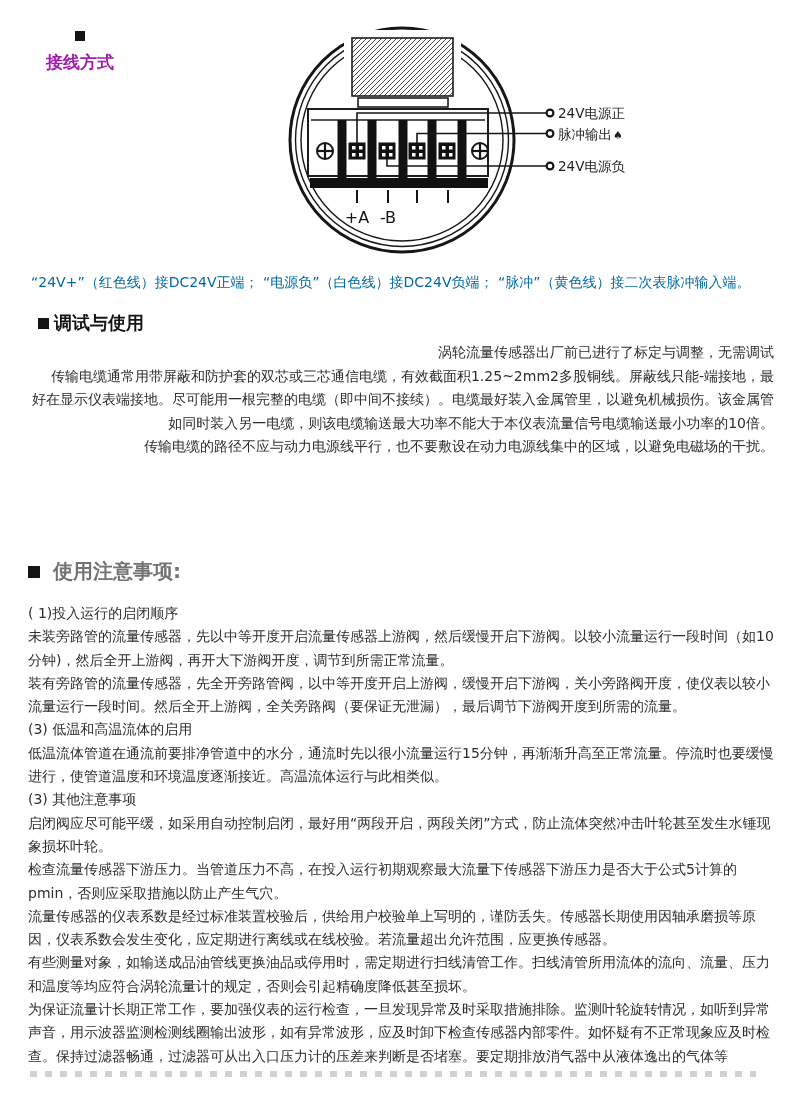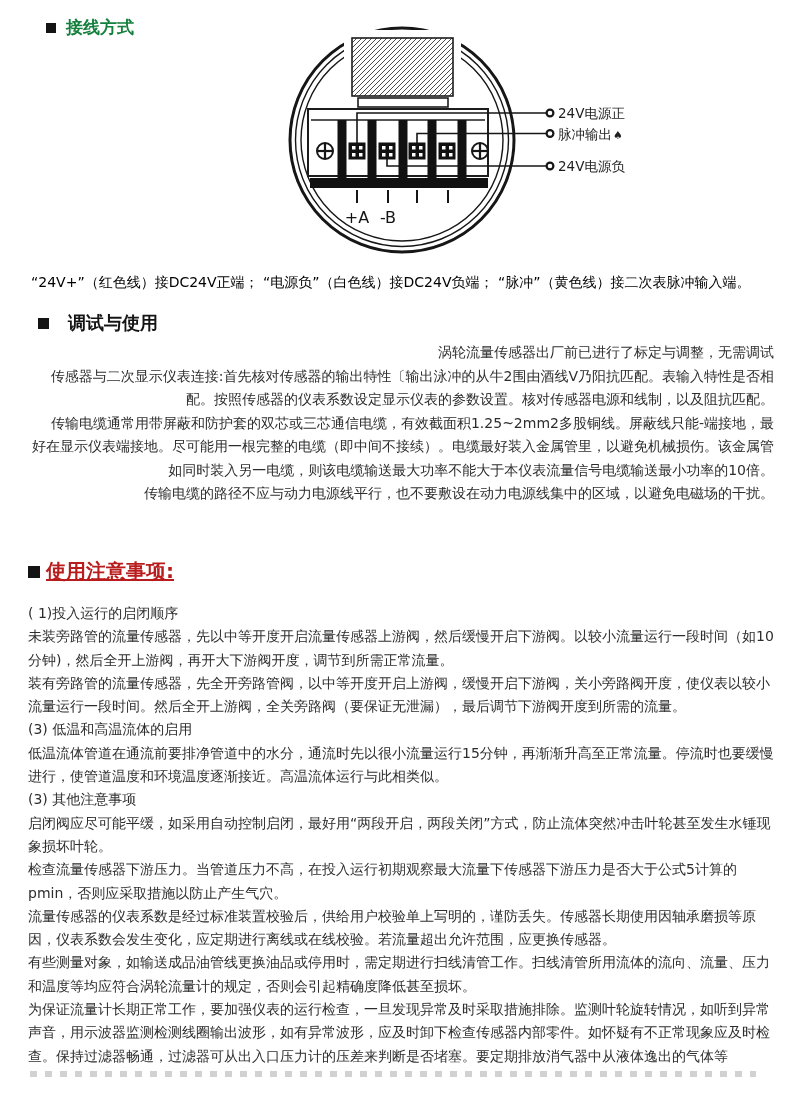--- a/index.html
+++ b/index.html
@@ -3,32 +3,32 @@
 <meta charset="utf-8">
 <style>
   html,body{margin:0;padding:0;background:#ffffff;}
   body{
     width:790px;height:1107px;position:relative;overflow:hidden;
     font-family:"DejaVu Sans","Liberation Sans",sans-serif;
     color:#2d2d2d;
   }
   .abs{position:absolute;}
   .sq{display:inline-block;background:#141414;vertical-align:middle;}
-  .h-wiring{left:46px;top:16px;display:flex;align-items:center;gap:10px;
-    font-size:17px;font-weight:bold;color:#15803d;}
+  .h-wiring{left:46px;top:31px;display:flex;align-items:center;gap:10px;
+    font-size:17px;font-weight:bold;color:#a21caf;flex-direction:column;}
   .h-wiring .sq{width:10px;height:10px;}
   .diagram-wrap{left:0;top:15px;width:790px;height:252px;}
-  .caption{left:31px;top:272px;width:748px;font-size:14px;line-height:21px;color:#000000;}
-  .h-debug{left:38px;top:311px;display:flex;align-items:center;gap:19px;
+  .caption{left:31px;top:272px;width:748px;font-size:14px;line-height:21px;color:#0369a1;}
+  .h-debug{left:38px;top:311px;display:flex;align-items:center;gap:5px;
     font-size:18px;font-weight:bold;color:#141414;}
   .h-debug .sq{width:11px;height:11px;}
   .debug-body{left:30px;top:341px;width:744px;font-size:14px;line-height:23.5px;}
   .debug-body p{margin:0;text-indent:14px;text-align:right;}
-  .h-notes{left:28px;top:558px;display:flex;align-items:center;gap:6px;
-    font-size:20px;font-weight:bold;color:#b91c1c;text-decoration:underline;}
+  .h-notes{left:28px;top:558px;display:flex;align-items:center;gap:13px;
+    font-size:20px;font-weight:bold;color:#737373;}
   .h-notes .sq{width:12px;height:12px;}
   .notes-body{left:28px;top:602px;width:748px;font-size:14px;line-height:23.3px;}
   .notes-body p{margin:0;}
   .truncated{left:30px;top:1071px;width:726px;height:6px;opacity:.45;
     background:repeating-linear-gradient(90deg,#9a9a9a 0 7px,transparent 7px 15px);}
   svg text{font-family:"DejaVu Sans","Liberation Sans",sans-serif;}
 </style>
 </head>
 <body>
 
@@ -127,21 +127,20 @@
 
 <div class="abs caption">“24V+”（红色线）接DC24V正端； “电源负”（白色线）接DC24V负端； “脉冲”（黄色线）接二次表脉冲输入端。</div>
 
 <div class="abs h-debug">
   <span class="sq"></span>
   <span>调试与使用</span>
 </div>
 
 <div class="abs debug-body">
   <p>涡轮流量传感器出厂前已进行了标定与调整，无需调试</p>
-  <p>传感器与二次显示仪表连接:首先核对传感器的输出特性〔输出泳冲的从牛2围由酒线V乃阳抗匹配。表输入特性是否相配。按照传感器的仪表系数设定显示仪表的参数设置。核对传感器电源和线制，以及阻抗匹配。</p>
   <p>传输电缆通常用带屏蔽和防护套的双芯或三芯通信电缆，有效截面积1.25~2mm2多股铜线。屏蔽线只能-端接地，最好在显示仪表端接地。尽可能用一根完整的电缆（即中间不接续）。电缆最好装入金属管里，以避免机械损伤。该金属管如同时装入另一电缆，则该电缆输送最大功率不能大于本仪表流量信号电缆输送最小功率的10倍。</p>
   <p>传输电缆的路径不应与动力电源线平行，也不要敷设在动力电源线集中的区域，以避免电磁场的干扰。</p>
 </div>
 
 <div class="abs h-notes">
   <span class="sq"></span>
   <span>使用注意事项:</span>
 </div>
 
 <div class="abs notes-body">

